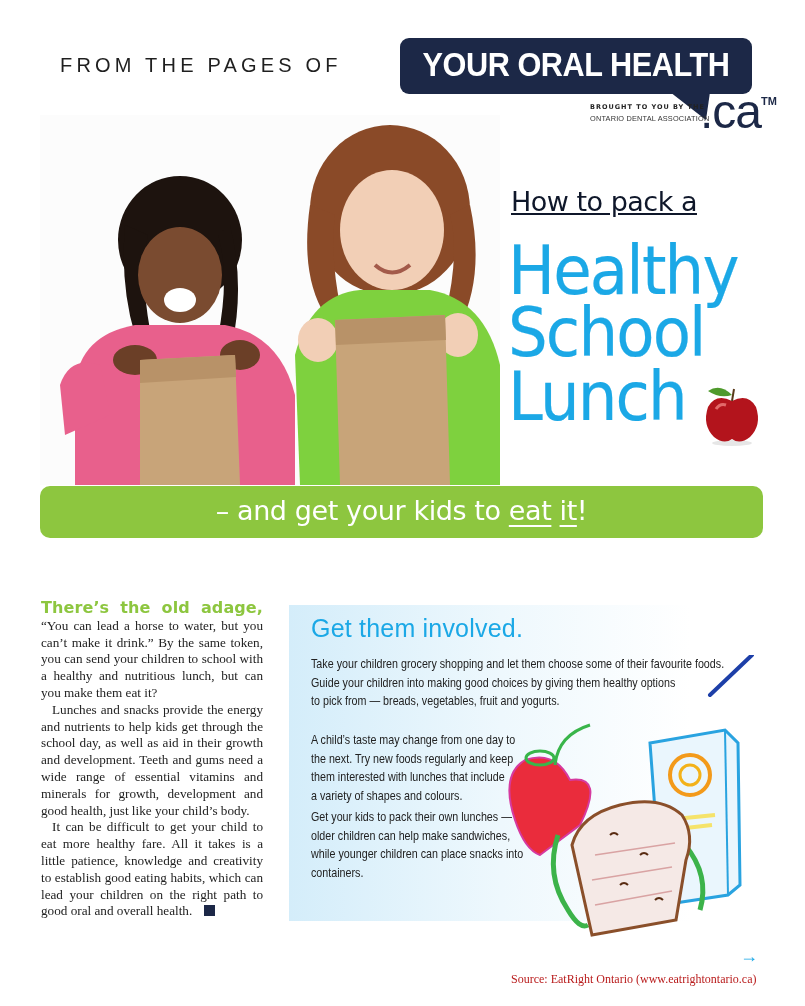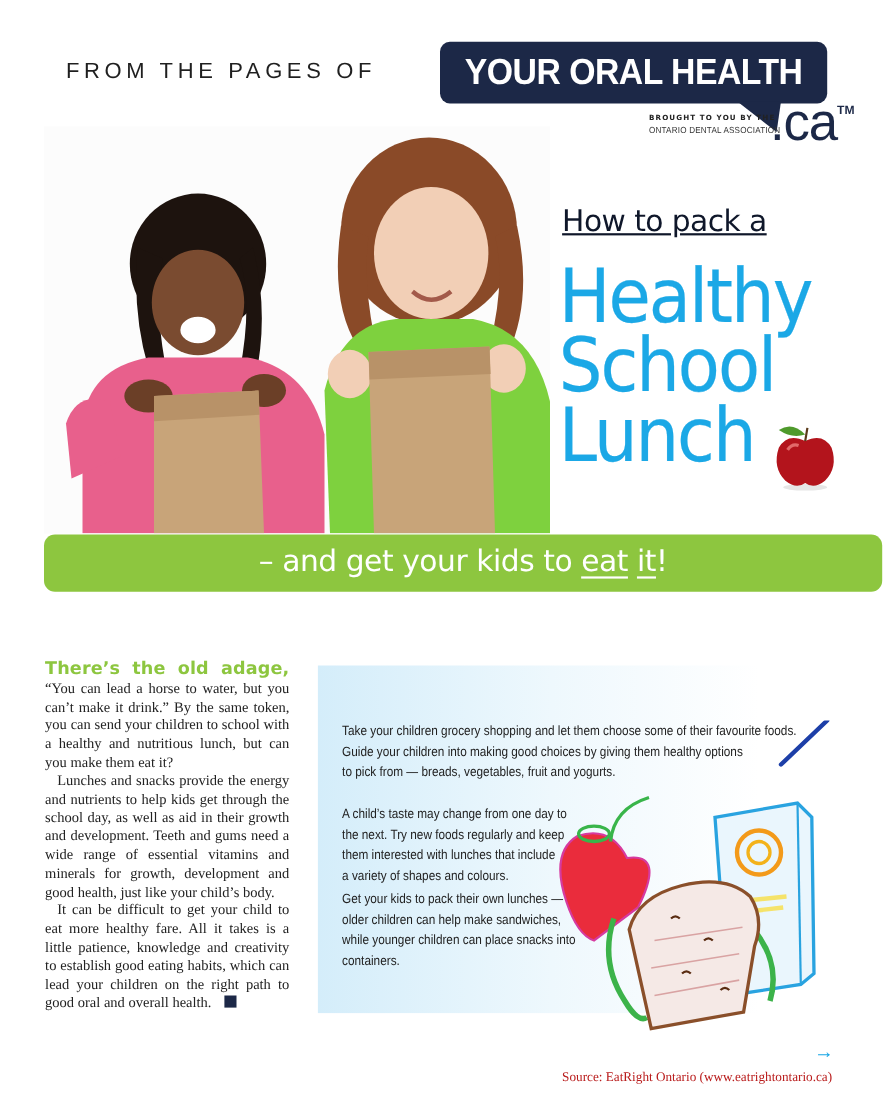--- a/index.html
+++ b/index.html
@@ -20,21 +20,21 @@
 
   
   .how-to { position: absolute; left: 511px; top: 186px; color: #0f172a; font-family: "DejaVu Sans", sans-serif; font-size: 27px; letter-spacing: -0.5px; text-decoration: underline; }
   .title-big { position: absolute; left: 508px; color: #1ba8e6; font-family: "DejaVu Sans", sans-serif; font-weight: normal; font-size: 68px; line-height: 62px; letter-spacing: -2px; -webkit-text-stroke: 0.2px #1ba8e6; transform: scaleX(0.92); transform-origin: left; }
   .t1 { top: 240px; }
   .t2 { top: 302px; }
   .t3 { top: 366px; }
   .apple { position: absolute; left: 702px; top: 383px; width: 60px; height: 64px; }
 
   
-  .banner { position: absolute; left: 40px; top: 486px; width: 723px; height: 52px; background: #8dc63f; border-radius: 10px; padding-left: 39px; }
+  .banner { position: absolute; left: 40px; top: 486px; width: 723px; height: 52px; background: #8dc63f; border-radius: 10px; }
   .banner-text { position: absolute; left: 0; right: 0; top: 9px; text-align: center; color: #ffffff; font-family: "DejaVu Sans", sans-serif; font-size: 27px; letter-spacing: -0.4px; }
   .banner-text .u { text-decoration: underline; text-decoration-thickness: 2px; text-underline-offset: 5px; }
 
   
   .left-col { position: absolute; left: 41px; top: 600px; width: 222px; font-family: "Liberation Serif", serif; font-size: 13.2px; line-height: 16.8px; color: #222; text-align: justify; }
   .left-col p { margin: 0; text-indent: 0; }
   .left-col p.ind { text-indent: 11px; }
   .lead { color: #8dc63f; font-family: "DejaVu Sans", sans-serif; font-weight: bold; font-size: 16px; letter-spacing: 0.1px; }
   .end-square { display: inline-block; width: 11px; height: 11px; background: #1c2847; margin-left: 12px; vertical-align: -1px; }
 
@@ -115,20 +115,21 @@
   <div class="banner-text"><span>– and get your kids to </span><span class="u">eat</span><span> </span><span class="u">it</span><span>!</span></div>
 </div>
 
 <div class="left-col">
   <p><span class="lead">There’s the old adage,</span><span> “You can lead a horse to water, but you can’t make it drink.” By the same token, you can send your children to school with a healthy and nutritious lunch, but can you make them eat it?</span></p>
   <p class="ind">Lunches and snacks provide the energy and nutrients to help kids get through the school day, as well as aid in their growth and development. Teeth and gums need a wide range of essential vitamins and minerals for growth, development and good health, just like your child’s body.</p>
   <p class="ind"><span>It can be difficult to get your child to eat more healthy fare. All it takes is a little patience, knowledge and creativity to establish good eating habits, which can lead your children on the right path to good oral and overall health.</span><span class="end-square"></span></p>
 </div>
 
 <div class="sidebar">
+  <div class="side-title">Get them involved.</div>
   <div class="side-para sp1">
     <div>Take your children grocery shopping and let them choose some of their favourite foods.</div>
     <div>Guide your children into making good choices by giving them healthy options</div>
     <div>to pick from — breads, vegetables, fruit and yogurts.</div>
   </div>
   <div class="side-para sp2">
     <div>A child’s taste may change from one day to</div>
     <div>the next. Try new foods regularly and keep</div>
     <div>them interested with lunches that include</div>
     <div>a variety of shapes and colours.</div>

